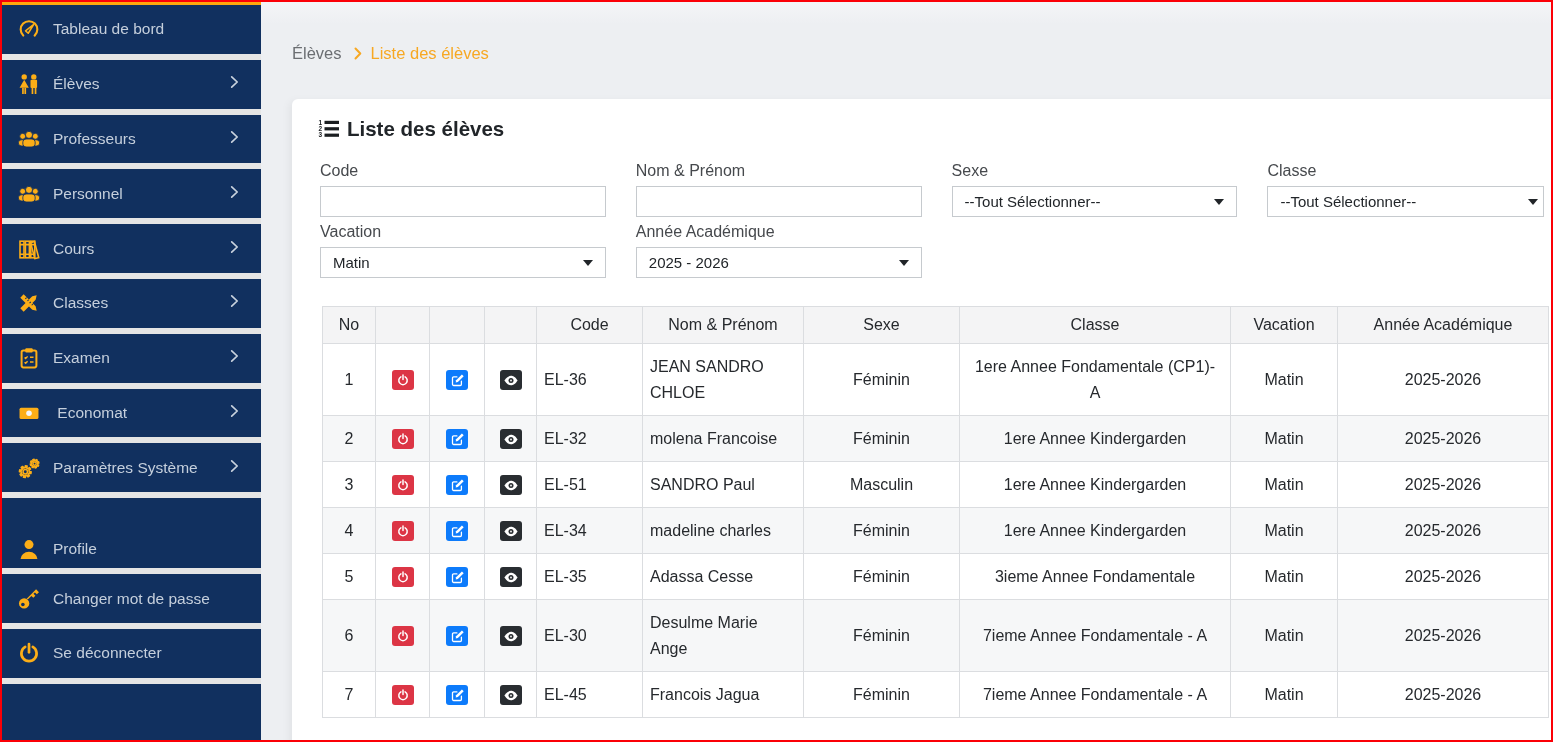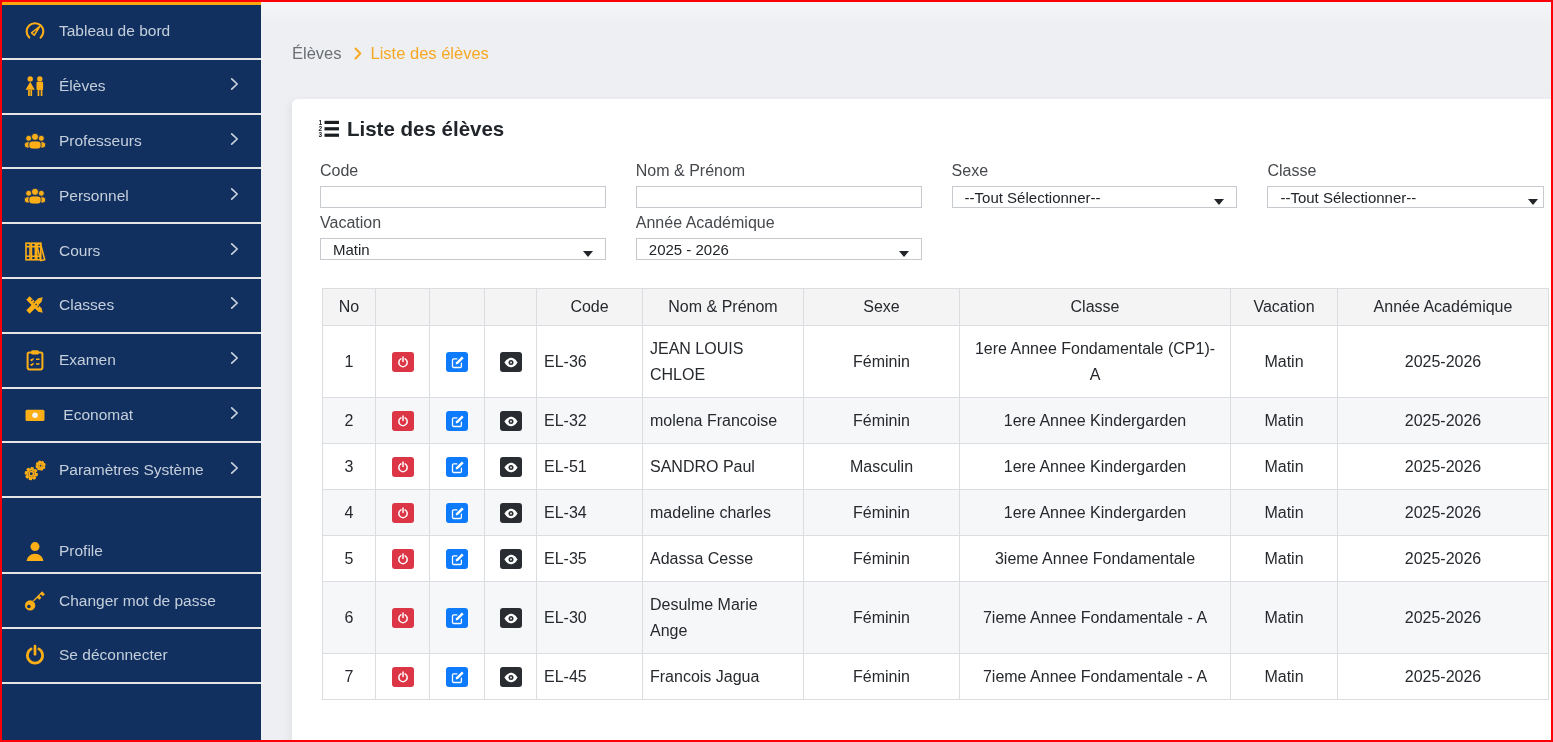--- a/index.html
+++ b/index.html
@@ -2,38 +2,38 @@
 <html><head>
 <meta charset="utf-8">
 <style>
 html,body{margin:0;padding:0;}
 body{width:1553px;height:742px;overflow:hidden;position:relative;background:#edeff2;font-family:"Liberation Sans",sans-serif;}
 .frame{position:absolute;left:0;top:0;width:1553px;height:742px;border:2px solid #fb0007;box-sizing:border-box;z-index:99;pointer-events:none;}
 
 .sidebar{position:absolute;left:2px;top:2px;width:259px;height:738px;background:#11305f;z-index:5;}
 .obar{height:3px;background:#ffa70c;}
 ul.menu{list-style:none;margin:0;padding:0;}
-ul.menu li{height:54.8px;display:flex;align-items:center;padding-left:22px;box-sizing:border-box;border-bottom:2px solid #e5e5e5;}
+ul.menu li{height:54.8px;display:flex;align-items:center;padding-left:16px;box-sizing:border-box;border-bottom:6px solid #e5e5e5;}
 ul.menu li .ic{width:22px;height:22px;display:flex;align-items:center;justify-content:center;margin-right:13px;flex:0 0 22px;}
 ul.menu li .lbl{font-size:15.5px;color:#c5cfdc;}
 ul.menu li .chev{margin-left:auto;margin-right:22px;}
 li.tall{height:76px !important;padding-top:32px !important;}
 
 .main{position:absolute;left:261px;top:2px;width:1290px;height:738px;background:linear-gradient(#f4f5f7 0,#edeff2 22px);overflow:hidden;}
 .crumbs{position:absolute;left:31px;top:42px;font-size:16.5px;color:#6b6e72;display:flex;align-items:center;}
 .crumbs .sep{margin:0 9px 0 12px;display:flex;align-items:center;}
 .crumbs .act{color:#f7a823;}
 .card{position:absolute;left:31px;top:97px;width:1298px;height:760px;background:#fff;border-radius:6px;box-shadow:-3px 2px 8px rgba(0,0,0,0.05);box-sizing:border-box;padding:18px 0 0 28px;}
 .ctitle{display:flex;align-items:center;font-size:20.5px;font-weight:bold;color:#212529;margin:0 0 21px -2px;}
 .ctitle .tic{margin-right:8px;display:flex;}
 
 .frow{display:flex;}
 .fg{width:315.8px;padding-right:30px;box-sizing:border-box;margin-bottom:6px;}
 .fg label{display:block;font-size:16px;color:#46494d;margin:0 0 6px 0;line-height:18px;}
-.ctl{height:22px;border:1px solid #c6cace;border-radius:0;background:#fff;box-sizing:border-box;font-size:15px;color:#212529;display:flex;align-items:center;padding:0 12px;position:relative;}
+.ctl{height:31px;border:1px solid #c6cace;border-radius:0;background:#fff;box-sizing:border-box;font-size:15px;color:#212529;display:flex;align-items:center;padding:0 12px;position:relative;}
 .sel .car{position:absolute;right:12px;top:12px;width:0;height:0;border-left:5px solid transparent;border-right:5px solid transparent;border-top:6px solid #212529;}
 .btnrow{margin-top:24px;display:flex;}
 .btn{height:31px;border-radius:4px;display:inline-flex;align-items:center;color:#fff;font-size:12px;font-weight:bold;padding:0 8px;box-sizing:border-box;white-space:nowrap;}
 .btn svg{margin-right:5px;}
 .btn-blue{background:#0d7bfb;}
 .btn-grey{background:#66696e;margin-left:10px;}
 
 table.tb{border-collapse:collapse;table-layout:fixed;width:1226px;margin-left:2px;margin-top:22px;font-size:16px;color:#26292d;}
 table.tb th,table.tb td{border:1px solid #dbdde0;vertical-align:middle;text-align:center;}
 table.tb th{background:#f4f4f5;font-weight:normal;height:37px;padding:0 6px;box-sizing:border-box;}
@@ -153,21 +153,21 @@
                 </svg>
               </span></td>
             <td><span class="ab ab-dark">
                 <svg width="14" height="11" viewBox="0 0 14 11">
                   <path d="M.4 5.5 C3 1.6 5 .8 7 .8 s4 .8 6.6 4.7 C11 9.4 9 10.2 7 10.2 S3 9.4 .4 5.5 z" fill="#fff"></path>
                   <circle cx="7" cy="5.5" r="2.5" fill="#292d31"></circle>
                   <circle cx="7" cy="5.5" r="0.9" fill="#fff"></circle>
                 </svg>
               </span></td>
             <td class="l">EL-36</td>
-            <td class="l">JEAN LOUIS CHLOE</td>
+            <td class="l">JEAN SANDRO CHLOE</td>
             <td>Féminin</td>
             <td>1ere Annee Fondamentale (CP1)-<br>A</td>
             <td>Matin</td>
             <td>2025-2026</td>
           </tr>
       <tr class="e">
             <td>2</td>
             <td><span class="ab ab-red">
                 <svg width="12" height="12" viewBox="0 0 12 12">
                   <g stroke="#fff" fill="none" stroke-linecap="round">

